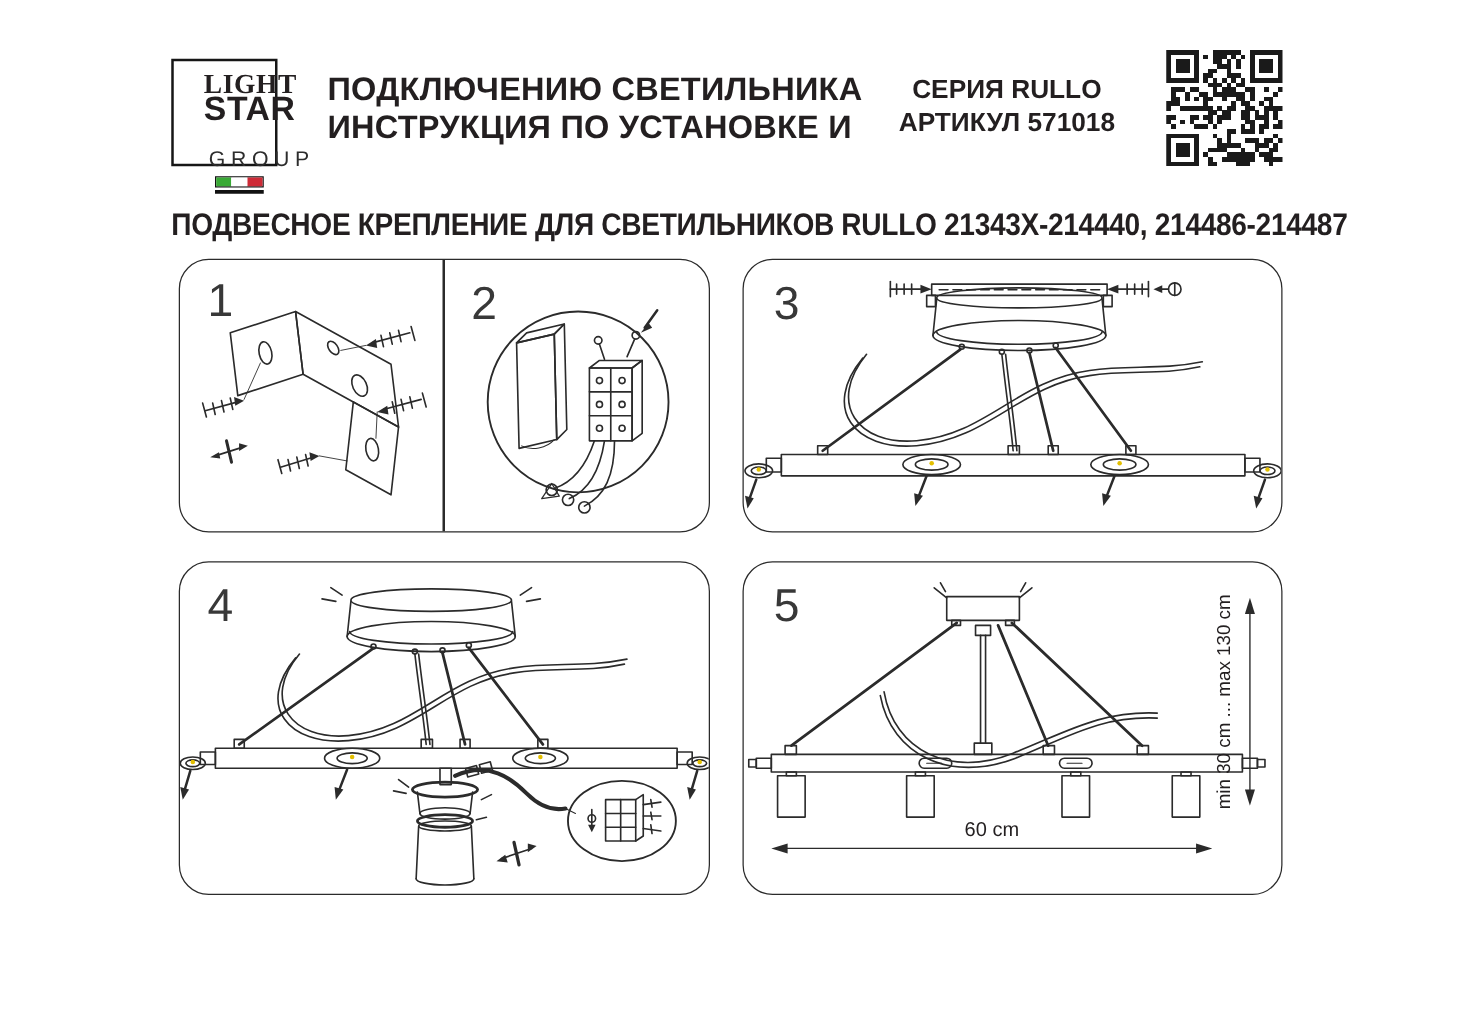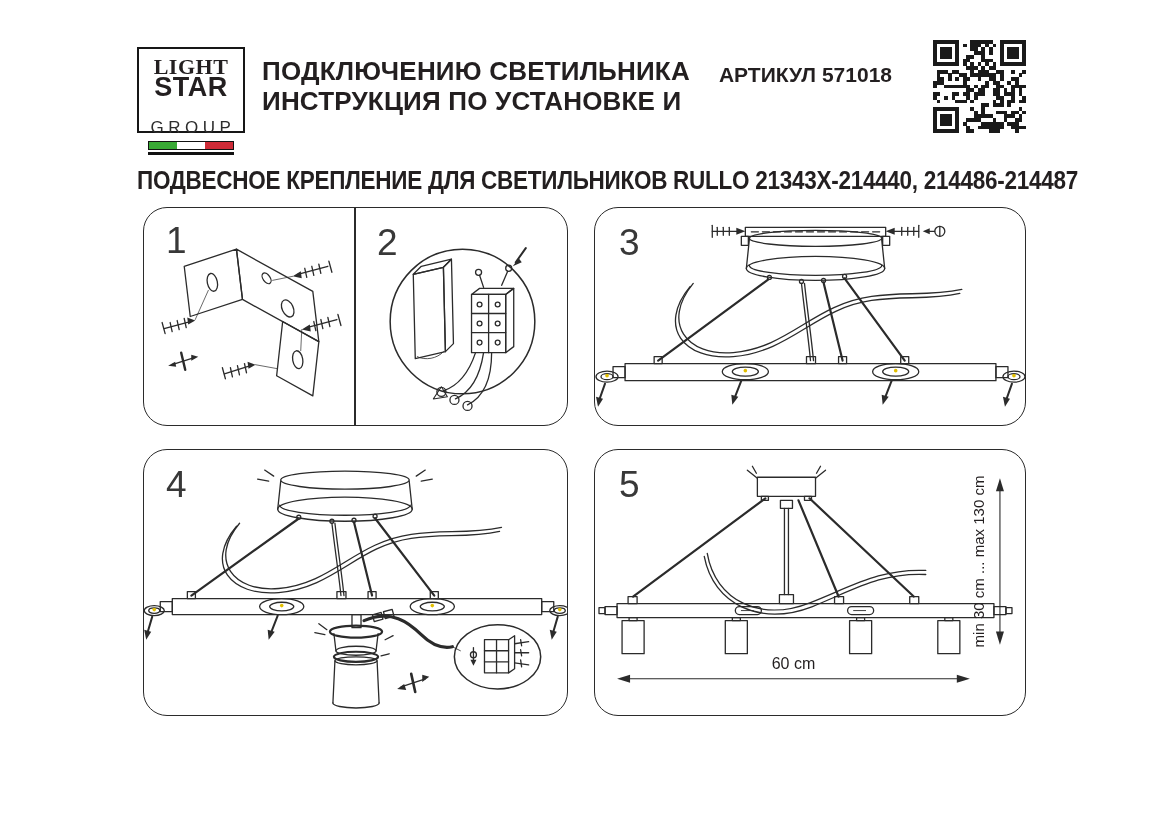--- a/index.html
+++ b/index.html
@@ -1,20 +1,20 @@
 <!DOCTYPE html>
 <html><head>
 <meta charset="utf-8">
 <style>
   html,body{margin:0;padding:0;background:#e8e8e8;}
   .sheet{position:relative;width:1169px;height:826px;background:#ffffff;margin:0 auto;
          font-family:"Liberation Sans",sans-serif;color:#231f20;overflow:hidden;}
 
   
-  .logo-box{position:absolute;left:137px;top:47px;width:108px;height:86px;border:2px solid #161616;box-sizing:border-box;text-align:center;}
+  .logo-box{position:absolute;left:137px;top:47px;width:85px;height:86px;border:2px solid #161616;box-sizing:border-box;text-align:left;padding-left:24px;}
   .logo-light{font-family:"Liberation Serif",serif;font-weight:700;font-size:22px;line-height:19px;margin-top:8px;letter-spacing:.5px;}
   .logo-star{font-family:Liberation Sans, sans-serif;font-weight:700;font-size:27px;line-height:22px;letter-spacing:.5px;}
   .logo-group{font-size:17px;letter-spacing:4.5px;margin-top:20px;margin-left:4px;color:#2d2d2d;}
   .flag{height:7px;border:1px solid #111;display:flex;margin:3px 9px 0 9px;}
   .flag span{flex:1;}
   .flag-underline{height:2.5px;background:#111;margin:2px 9px 0 9px;}
 
   .title{position:absolute;left:262px;top:56px;font-size:26px;font-weight:700;line-height:30px;letter-spacing:.2px;}
   .series-block{position:absolute;left:688px;top:60px;width:235px;text-align:center;font-weight:700;}
   .series-line{font-size:21px;}
@@ -53,20 +53,21 @@
     </div>
     <div class="flag-underline"></div>
   </div>
 
   <div class="title">
     <div>ПОДКЛЮЧЕНИЮ СВЕТИЛЬНИКА</div>
     <div>ИНСТРУКЦИЯ ПО УСТАНОВКЕ И</div>
   </div>
 
   <div class="series-block">
+    <div class="series-line">СЕРИЯ RULLO</div>
     <div class="article-line">АРТИКУЛ 571018</div>
   </div>
 
   <div class="qr"><svg xmlns="http://www.w3.org/2000/svg" width="93" height="93" shape-rendering="crispEdges">
         <rect x="0.00" y="0.00" width="3.77" height="3.77" fill="#1a1a1a"></rect>
         <rect x="3.72" y="0.00" width="3.77" height="3.77" fill="#1a1a1a"></rect>
         <rect x="7.44" y="0.00" width="3.77" height="3.77" fill="#1a1a1a"></rect>
         <rect x="11.16" y="0.00" width="3.77" height="3.77" fill="#1a1a1a"></rect>
         <rect x="14.88" y="0.00" width="3.77" height="3.77" fill="#1a1a1a"></rect>
         <rect x="18.60" y="0.00" width="3.77" height="3.77" fill="#1a1a1a"></rect>

